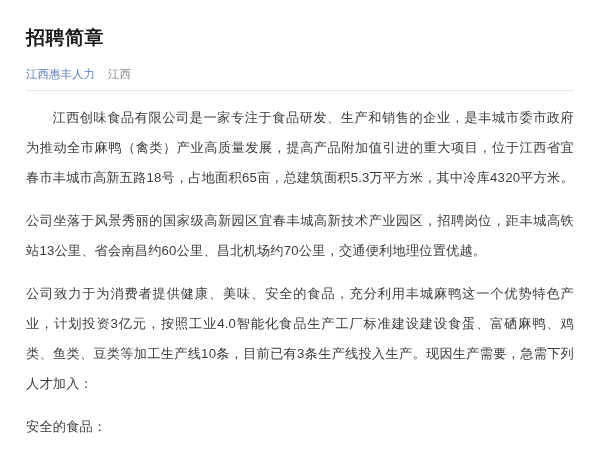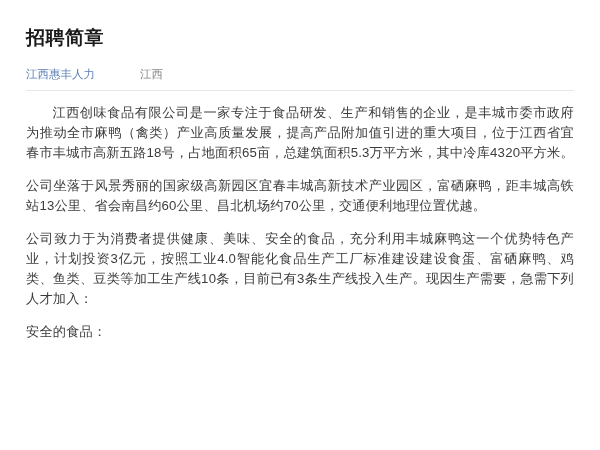--- a/index.html
+++ b/index.html
@@ -40,31 +40,30 @@
     text-align: right;
   }
   .meta-source {
     color: #5b7fb4;
   }
   .meta-date {
     color: #888888;
   }
   .meta-region {
     color: #888888;
-    margin-left: 32px;
   }
   .divider {
     height: 1px;
     background: #e6e6e6;
     margin: 6px 0 12px 0;
     width: 100%;
   }
   .body-text p {
     font-size: 13.2px;
-    line-height: 20px;
+    line-height: 30px;
     color: #3c3c3c;
     margin: 0 0 13px 0;
     text-align: justify;
     letter-spacing: 0.2px;
   }
   .body-text p.indent {
     text-indent: 2em;
   }
   .body-text p.last {
     margin-bottom: 0;
@@ -79,18 +78,18 @@
 
   <div class="meta-row">
     <span class="meta-source">江西惠丰人力</span>
     <span class="meta-region">江西</span>
   </div>
 
   <div class="divider"></div>
 
   <div class="body-text">
     <p class="indent">江西创味食品有限公司是一家专注于食品研发、生产和销售的企业，是丰城市委市政府为推动全市麻鸭（禽类）产业高质量发展，提高产品附加值引进的重大项目，位于江西省宜春市丰城市高新五路18号，占地面积65亩，总建筑面积5.3万平方米，其中冷库4320平方米。</p>
-    <p>公司坐落于风景秀丽的国家级高新园区宜春丰城高新技术产业园区，富硒麻鸭，距丰城高铁站13公里、省会南昌约60公里、昌北机场约70公里，交通便利地理位置优越。</p>
+    <p>公司坐落于风景秀丽的国家级高新园区宜春丰城高新技术产业园区，招聘岗位，距丰城高铁站13公里、省会南昌约60公里、昌北机场约70公里，交通便利地理位置优越。</p>
     <p>公司致力于为消费者提供健康、美味、安全的食品，充分利用丰城麻鸭这一个优势特色产业，计划投资3亿元，按照工业4.0智能化食品生产工厂标准建设建设食蛋、富硒麻鸭、鸡类、鱼类、豆类等加工生产线10条，目前已有3条生产线投入生产。现因生产需要，急需下列人才加入：</p>
     <p class="last">安全的食品：</p>
   </div>
 
 </div>
 
 </body></html>

